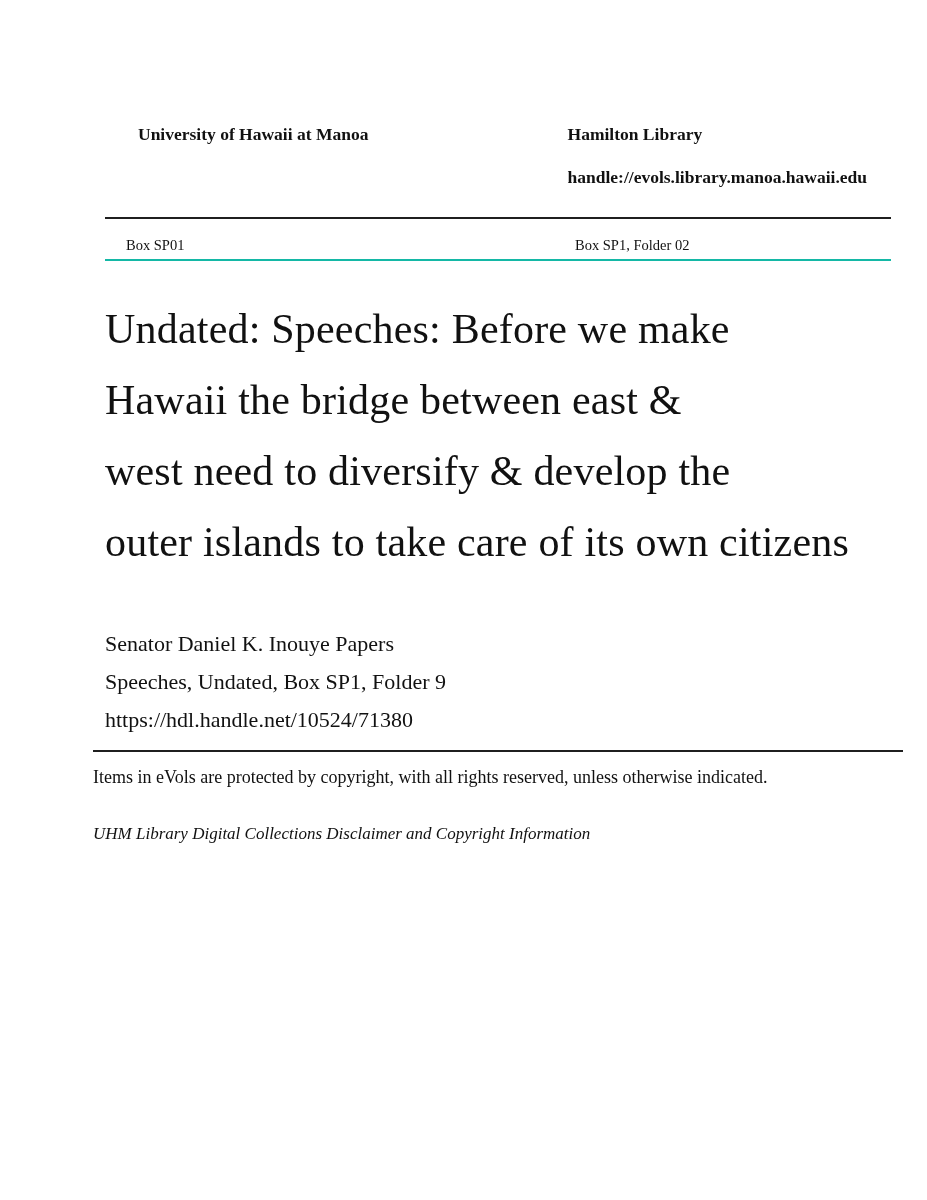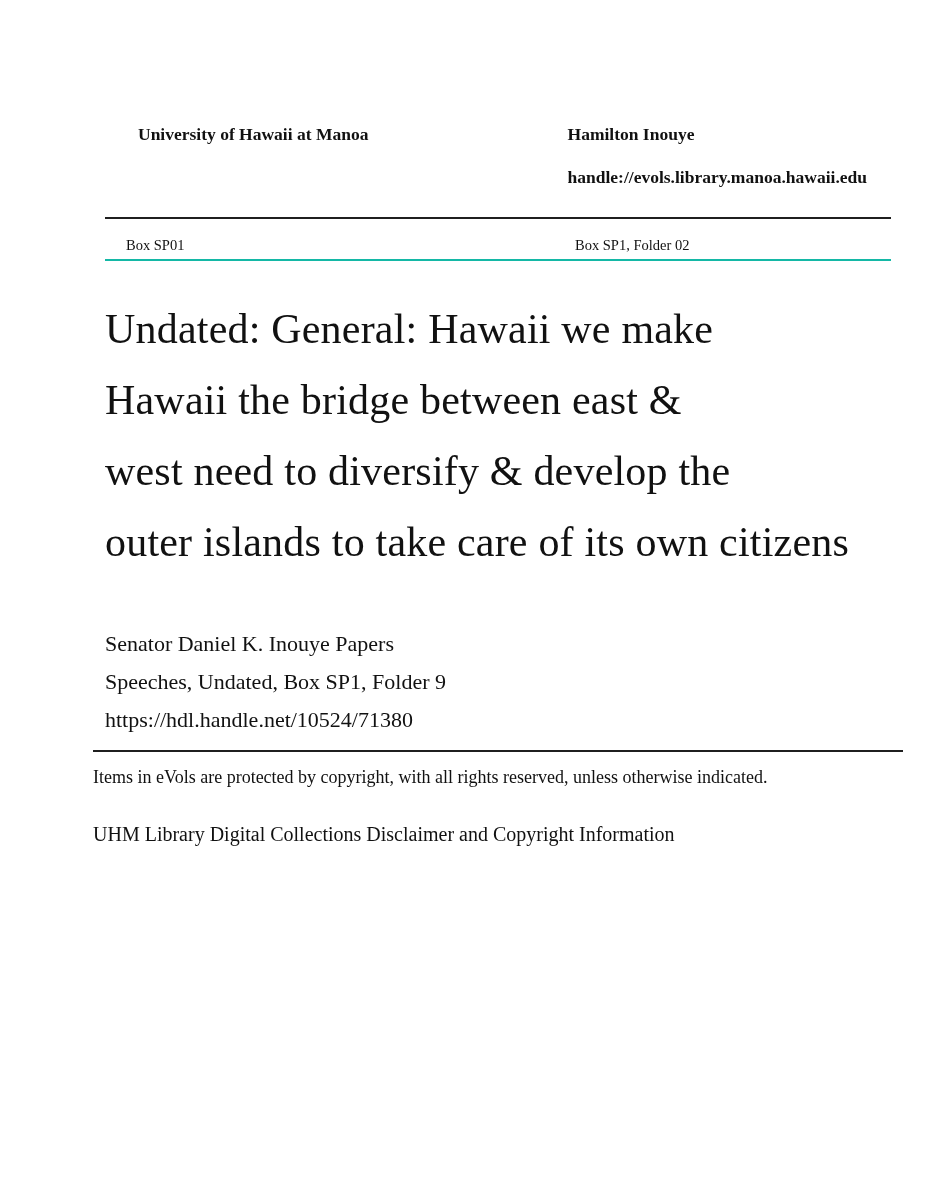--- a/index.html
+++ b/index.html
@@ -63,48 +63,49 @@
     margin-top: 17px;
   }
   .copyright {
     margin-top: 11px;
     font-size: 18px;
     line-height: 26px;
     white-space: nowrap;
   }
   .disclaimer {
     margin-top: 31px;
-    font-size: 20px;
+    font-size: 17px;
     line-height: 26px;
+    font-style: italic;
     white-space: nowrap;
   }
 </style>
 </head>
 <body>
 
 <div class="page">
 
   <header>
     <div class="hdr-top">
       <div class="hdr-col">
         <div class="hdr-line">University of Hawaii at Manoa</div>
       </div>
       <div class="hdr-col right">
-        <div class="hdr-line">Hamilton Inouye</div>
+        <div class="hdr-line">Hamilton Library</div>
         <div class="hdr-line">handle://evols.library.manoa.hawaii.edu</div>
       </div>
     </div>
     <div class="box-row">
       <div class="box-cell">Box SP01</div>
       <div class="box-cell right">Box SP1, Folder 02</div>
     </div>
   </header>
 
   <h1 class="doc-title">
-    <div class="title-line">Undated: General: Hawaii we make</div>
+    <div class="title-line">Undated: Speeches: Before we make</div>
     <div class="title-line">Hawaii the bridge between east &amp;</div>
     <div class="title-line">west need to diversify &amp; develop the</div>
     <div class="title-line">outer islands to take care of its own citizens</div>
   </h1>
 
   <div class="citation">
     <div>Senator Daniel K. Inouye Papers</div>
     <div>Speeches, Undated, Box SP1, Folder 9</div>
     <div>https://hdl.handle.net/10524/71380</div>
   </div>

